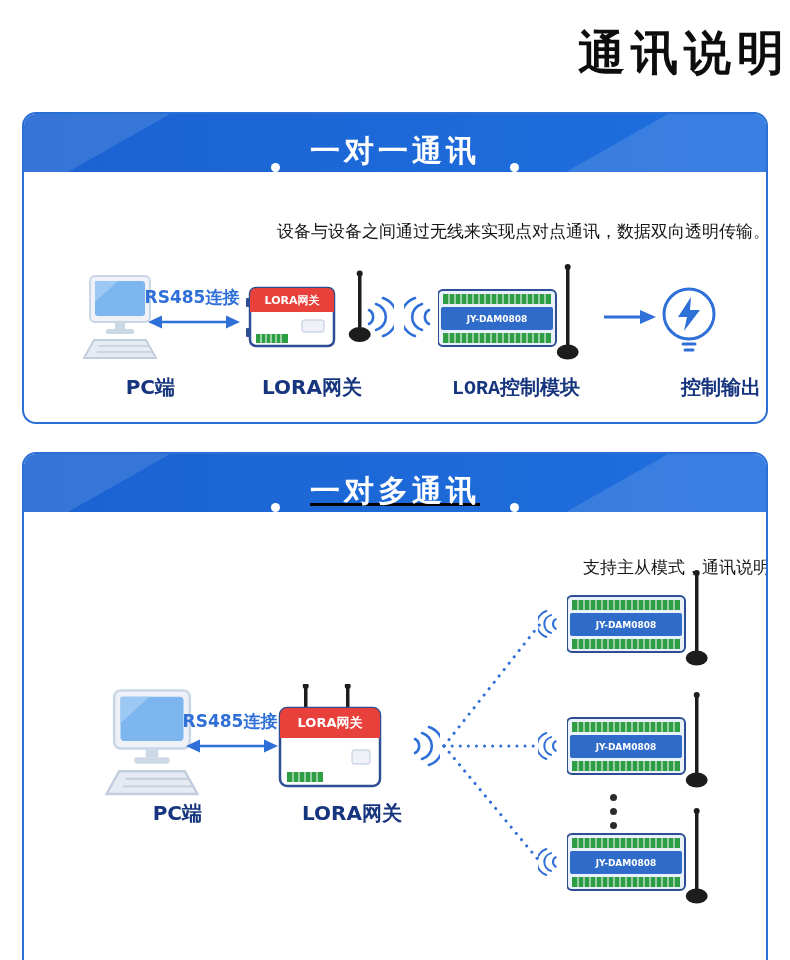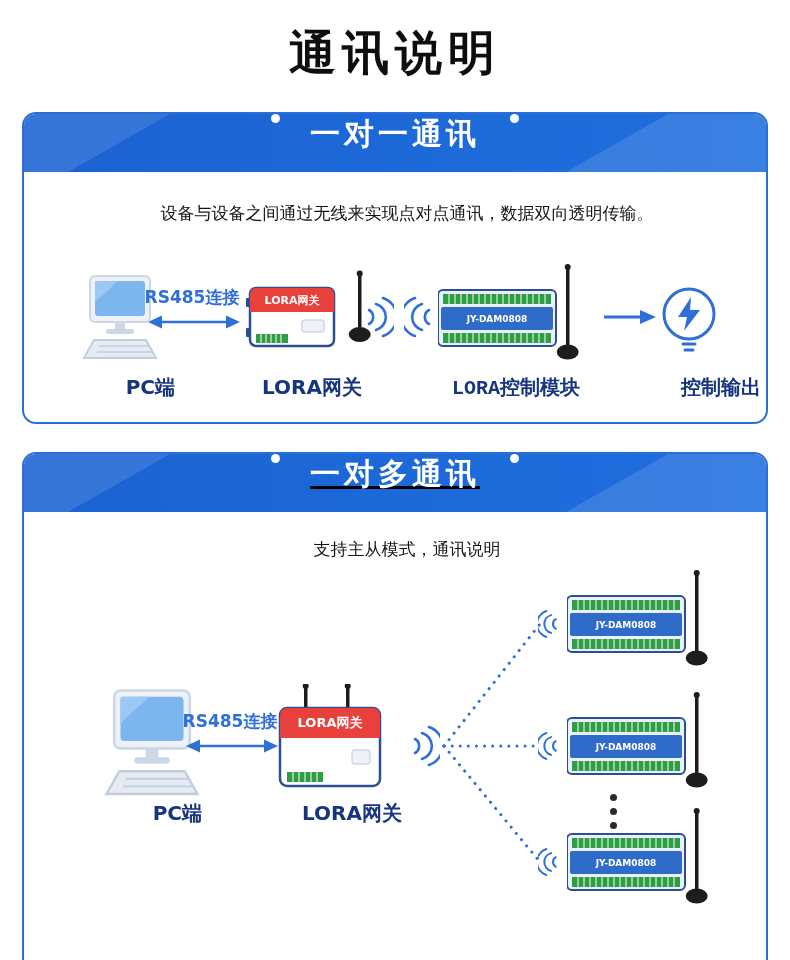--- a/index.html
+++ b/index.html
@@ -5,34 +5,34 @@
   * { box-sizing: border-box; margin: 0; padding: 0; }
   html,body { width:790px; height:960px; }
   body {
     position: relative;
     background: #ffffff;
     font-family: "DejaVu Sans", "Liberation Sans", sans-serif;
     overflow: hidden;
   }
   .page-title {
     position: absolute; top: 22px; left: 0; width: 790px;
-    text-align: center; font-size: 47px; font-weight: 800;
+    text-align: right; font-size: 47px; font-weight: 800;
     color: #0d0d0d; letter-spacing: 6px;
   }
   .panel {
     position: absolute; left: 22px; width: 746px;
     background: #fff; border: 2.5px solid #2a6fd6; border-radius: 14px;
     overflow: hidden;
   }
   .panel-one { top: 112px; height: 312px; }
   .panel-two { top: 452px; height: 584px; text-decoration: underline; }
   .band {
     position: relative; height: 58px; width: 100%;
     background: linear-gradient(90deg, #1b62d2, #1f6fde);
-    display: flex; align-items: flex-start; justify-content: center;
+    display: flex; align-items: flex-end; justify-content: center;
     overflow: hidden;
     gap: 12px;
   }
   .accent-a {
     position: absolute; left: -10px; top: 0; width: 300px; height: 100%;
     background: rgba(255,255,255,0.12);
     clip-path: polygon(0 0, 52% 0, 18% 100%, 0 100%);
   }
   .accent-b {
     position: absolute; right: -10px; top: 0; width: 300px; height: 100%;
@@ -42,22 +42,22 @@
   .band-title {
     position: relative; z-index: 2;
     color: #fff; font-size: 30px; font-weight: 800; letter-spacing: 4px;
   }
   .band-dot {
     position: relative; z-index: 2;
     width: 9px; height: 9px; border-radius: 50%; background: #fff;
     margin: 0 18px; display: inline-block;
   }
   .desc {
-    position: absolute; left: 12px; width: 100%;
-    text-align: center; font-size: 17px; color: #141414;
+    position: absolute; left: 4px; width: 100%;
+    text-align: right; font-size: 17px; color: #141414; margin-top: 18px;
   }
   .cap {
     position: absolute; text-align: right;
     font-size: 20px; font-weight: 800; color: #17357e;
   }
   .rs {
     position: absolute; text-align: center;
     font-size: 17px; font-weight: 800; color: #2f6fd8;
   }
   .abs { position: absolute; }

